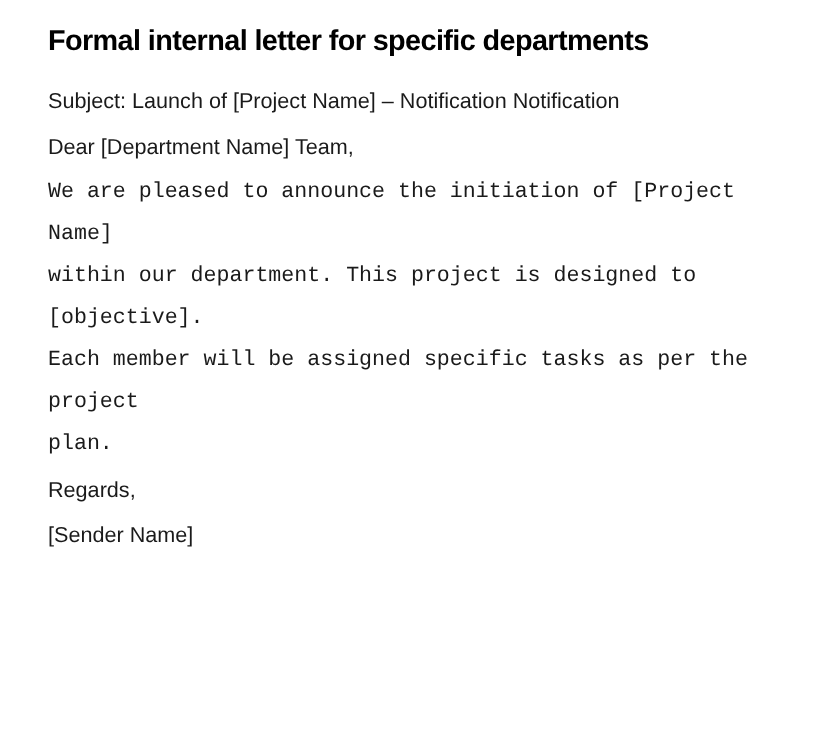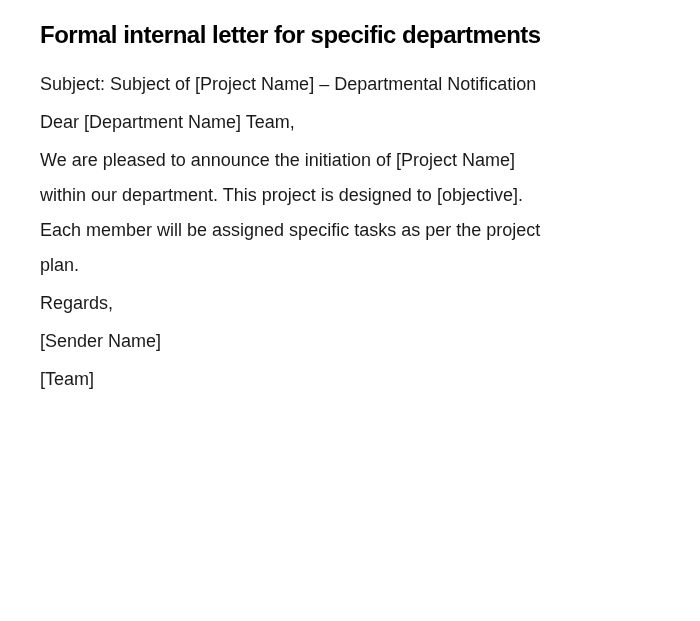--- a/index.html
+++ b/index.html
@@ -25,29 +25,29 @@
     white-space: nowrap;
   }
   p.line {
     color: var(--text-color, #1a1a1a);
     font-size: 18px;
     line-height: 35px;
     font-weight: 400;
     margin-top: 3px;
   }
   p.subject { margin-top: 17px; }
-  p.para { white-space: pre-line; }
+  p.para { white-space: pre-line; font-family: Liberation Mono, monospace; }
 </style>
 </head>
 <body>
 
 <div class="page">
   <div class="doc">
     <h1 class="title">Formal internal letter for specific departments</h1>
-    <p class="line subject">Subject: Subject of [Project Name] – Departmental Notification</p>
+    <p class="line subject">Subject: Launch of [Project Name] – Notification Notification</p>
     <p class="line">Dear [Department Name] Team,</p>
     <p class="line para">We are pleased to announce the initiation of [Project Name]
 within our department. This project is designed to [objective].
 Each member will be assigned specific tasks as per the project
 plan.</p>
     <p class="line">Regards,</p>
     <p class="line">[Sender Name]</p>
     <p class="line">[Team]</p>
   </div>
 </div>

